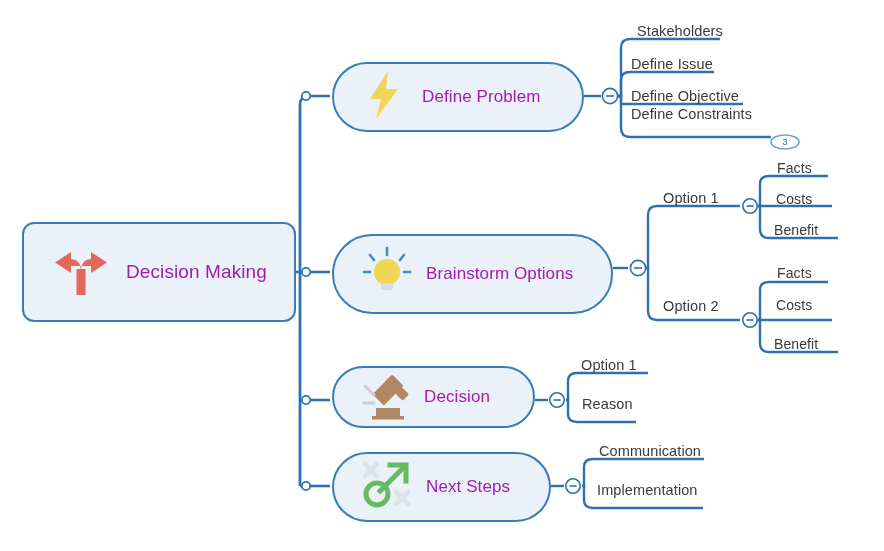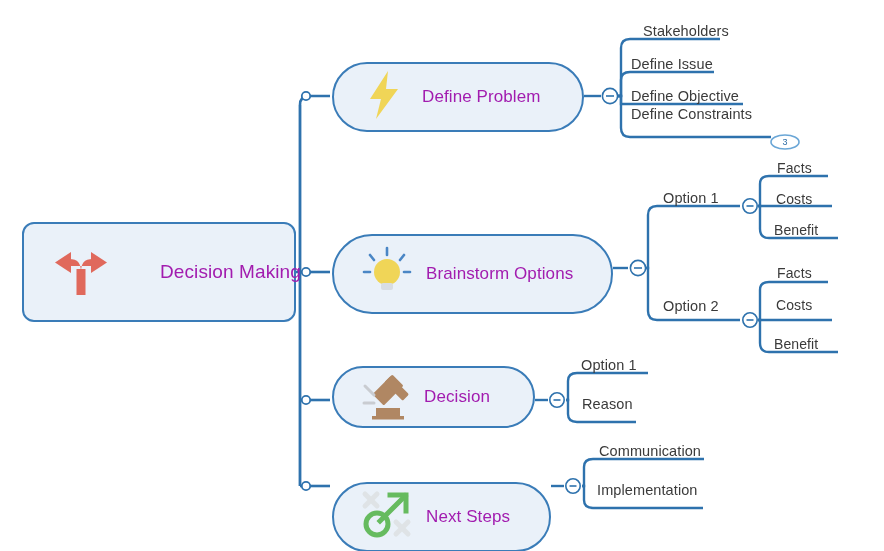--- a/index.html
+++ b/index.html
@@ -165,21 +165,21 @@
     <g>
       <circle cx="573" cy="486" r="7.2" fill="#ffffff" stroke="#2e72ad" stroke-width="1.6"></circle>
       <path d="M569.5,486 L576.5,486" stroke="#2e72ad" stroke-width="1.6"></path>
     </g>
 
     <g>
       <ellipse cx="785" cy="142" rx="14" ry="7" fill="#ffffff" stroke="#6aa6d6" stroke-width="1.6"></ellipse>
     </g>
   </svg>
 
-  <div class="node-box central-node" style="left:22px; top:222px; width:274px; height:100px; padding-left:26px;gap:34px;">
+  <div class="node-box central-node" style="left:22px; top:222px; width:274px; height:100px; padding-left:26px;">
     <span class="node-icon">
       <svg width="62" height="62" viewBox="0 0 62 62">
         <g fill="#e0695c">
 
           <rect x="26.5" y="30" width="9" height="26"></rect>
 
           <path d="M31,34 C31,24 28,20 19,20 L19,27 L31,27 Z"></path>
 
           <path d="M31,34 C31,24 34,20 43,20 L43,27 L31,27 Z"></path>
 
@@ -232,40 +232,40 @@
         </g>
         <g stroke="#c9ccd1" stroke-width="3" stroke-linecap="round">
           <line x1="5" y1="18" x2="14" y2="27"></line>
           <line x1="4" y1="35" x2="14" y2="35"></line>
         </g>
       </svg>
     </span>
     <span class="node-label" style="margin-left:12px;">Decision</span>
   </div>
 
-  <div class="node-box branch-node" style="left:332px; top:452px; width:219px; height:70px; padding-left:26px;margin-top:30px;">
+  <div class="node-box branch-node" style="left:332px; top:452px; width:219px; height:70px; padding-left:26px;">
     <span class="node-icon">
       <svg width="54" height="54" viewBox="0 0 54 54">
         <g stroke="#dfe3e6" stroke-width="5" stroke-linecap="round">
           <line x1="5" y1="6" x2="17" y2="18"></line>
           <line x1="17" y1="6" x2="5" y2="18"></line>
           <line x1="36" y1="34" x2="48" y2="46"></line>
           <line x1="48" y1="34" x2="36" y2="46"></line>
         </g>
         <g stroke="#66bb5f" stroke-width="5" fill="none" stroke-linecap="square">
           <line x1="20" y1="33" x2="45" y2="8"></line>
           <polyline points="30,7 46,7 46,23" stroke-linejoin="miter"></polyline>
           <circle cx="17" cy="36" r="11"></circle>
         </g>
       </svg>
     </span>
     <span class="node-label" style="margin-left:12px;">Next Steps</span>
   </div>
 
-  <span class="leaf-label" style="left:637px; top:23px;margin-left:6px;">Stakeholders</span>
+  <span class="leaf-label" style="left:637px; top:23px;">Stakeholders</span>
   <span class="leaf-label" style="left:631px; top:56px;">Define Issue</span>
   <span class="leaf-label" style="left:631px; top:88px;">Define Objective</span>
   <span class="leaf-label" style="left:631px; top:106px;">Define Constraints</span>
   <span class="badge-count" style="left:771px; top:138px; width:28px;">3</span>
 
   <span class="leaf-label" style="left:663px; top:190px;">Option 1</span>
   <span class="leaf-label small" style="left:777px; top:160px;">Facts</span>
   <span class="leaf-label small" style="left:776px; top:191px;">Costs</span>
   <span class="leaf-label small" style="left:774px; top:222px;">Benefit</span>
 

